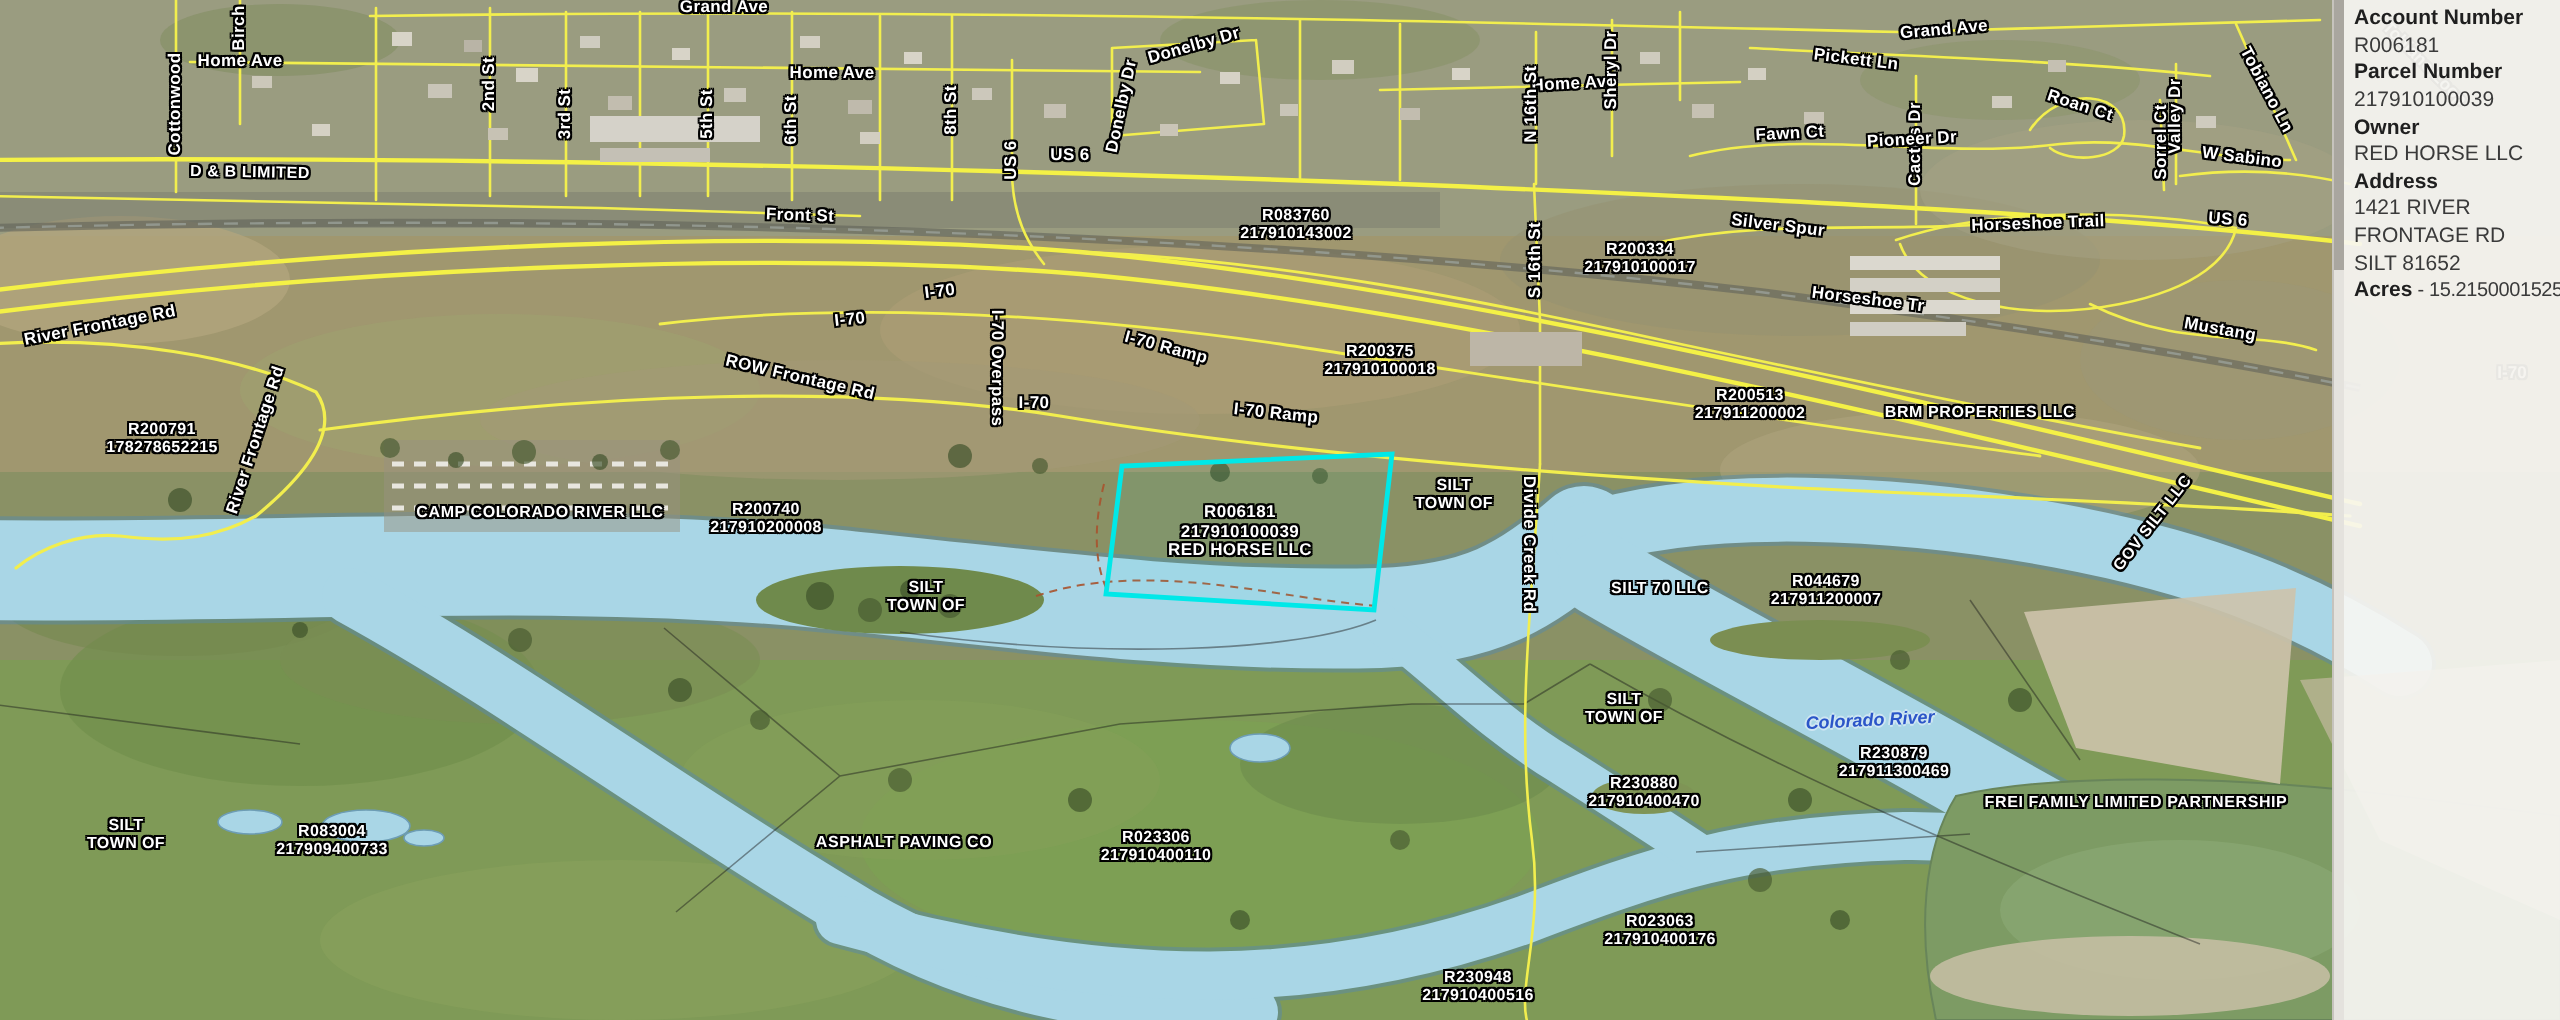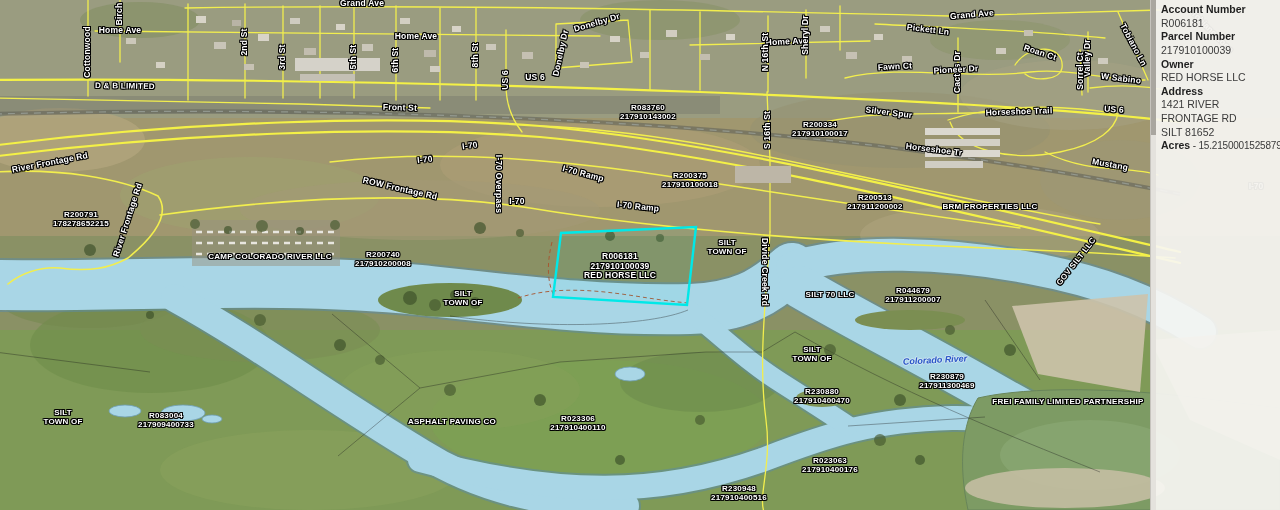--- a/index.html
+++ b/index.html
@@ -10,21 +10,21 @@
        text-shadow:-1px -1px 0 #000,1px -1px 0 #000,-1px 1px 0 #000,1px 1px 0 #000,0 -1px 0 #000,0 1px 0 #000,-1px 0 0 #000,1px 0 0 #000;}
   .k-st{font-size:8.5px;letter-spacing:.2px;}
   .k-pid{font-size:8px;letter-spacing:.2px;}
   .k-sel{font-size:8.5px;letter-spacing:.2px;}
   .k-own{font-size:8px;letter-spacing:.3px;}
   .k-muni{font-size:8px;letter-spacing:.2px;}
   .k-wat{font-size:9px;font-style:italic;color:#2b55c8;
          text-shadow:-1px 0 0 #cfe6f2,1px 0 0 #cfe6f2,0 -1px 0 #cfe6f2,0 1px 0 #cfe6f2;}
   .k-gst{font-size:8.5px;opacity:.65;}
   
-  .panel{position:absolute;top:0;right:0;width:130px;height:100%;z-index:10;box-sizing:border-box;
+  .panel{position:absolute;top:0;right:0;width:114px;height:100%;z-index:10;box-sizing:border-box;
          background:rgba(247,246,243,.92);border-left:1px solid #c6c3bd;padding:3px 3px 0 10px;
          font-size:10.5px;color:#333;line-height:1.3;}
   .scroll-track{position:absolute;left:0;top:0;width:5px;height:100%;background:#e4e2dd;}
   .scroll-thumb{position:absolute;left:0;top:0;width:5px;height:135px;background:#a9a69f;}
   .f-label{font-weight:bold;color:#1f1f1f;}
   .f-value{color:#3a3a3a;white-space:pre-line;}
   .acres-line{color:#3a3a3a;white-space:nowrap;font-size:10px;letter-spacing:-0.2px;}
   .acres-line b{color:#1f1f1f;font-size:10.5px;letter-spacing:0;}
   .view-line{font-size:9.5px;color:#8a8a8a;margin-top:1px;line-height:1.4;}
   .view-line a{color:#4168c8;text-decoration:underline;cursor:pointer;}

